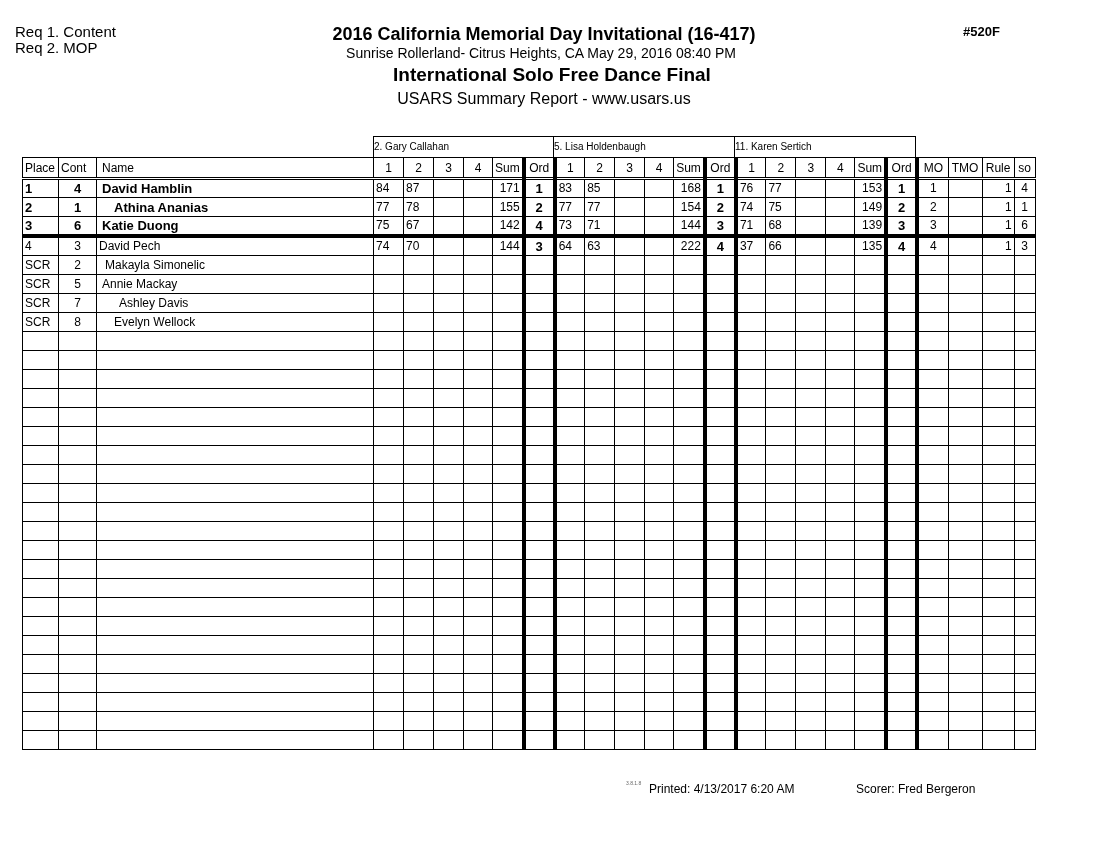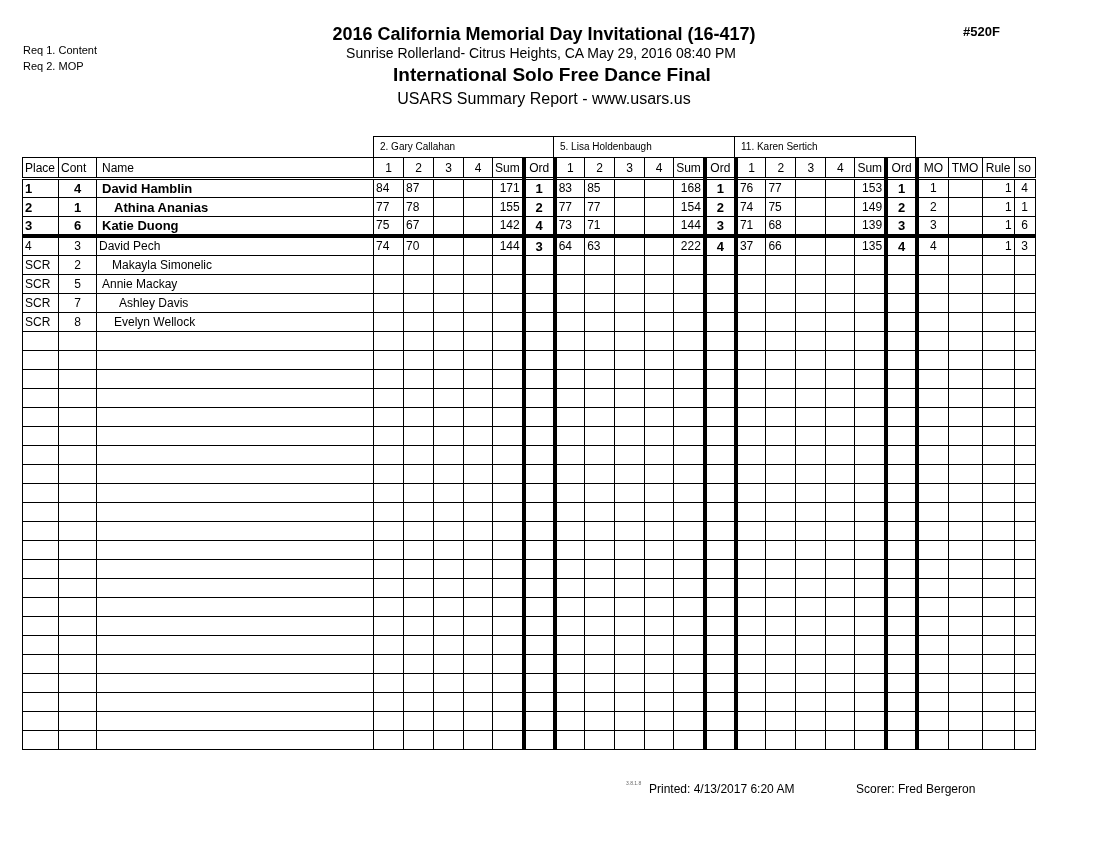--- a/index.html
+++ b/index.html
@@ -1,26 +1,26 @@
 <!DOCTYPE html>
 <html><head>
 <meta charset="utf-8">
 <style>
   html, body { margin:0; padding:0; background:#fff; }
   body { width:1100px; height:850px; position:relative; overflow:hidden; font-family:"Liberation Sans", sans-serif; color:#000; }
   .abs { position:absolute; }
-  .req { left:23px; font-size:11px; line-height:14px;margin-top:18px; }
+  .req { left:15px; font-size:15px; line-height:14px; }
   .title { left:0; width:1100px; text-align:center; white-space:nowrap; }
   #t1 { top:24px; font-size:18px; font-weight:bold; left:-6px; }
   #t2 { top:45px; font-size:14px; left:-9px; }
   #t3 { top:64px; font-size:19px; font-weight:bold; left:2px; }
   #t4 { top:90px; font-size:16px; left:-6px; }
   #code { left:963px; top:24px; font-size:13px; font-weight:bold; }
 
-  .judgebox { top:136px; height:21px; border:1px solid #000; border-bottom:none; font-size:10px; box-sizing:border-box; padding:4px 0 0 6px; }
+  .judgebox { top:136px; height:21px; border:1px solid #000; border-bottom:none; font-size:10px; box-sizing:border-box; padding:4px 0 0 0; }
   table.grid { position:absolute; left:22px; top:157px; border-collapse:collapse; table-layout:fixed; font-size:12px; }
   table.grid td { border:1px solid #000; height:19px; padding:0 2px; box-sizing:border-box; white-space:nowrap; overflow:hidden; line-height:17px; }
   table.grid tr.hdr td { border-bottom:3px double #000; height:21px; padding-top:2px; }
   .c { text-align:center; }
   .r { text-align:right; }
   .tl { border-left:4px solid #000 !important; }
   .b { font-weight:bold; font-size:13px; }
   tr.cut td { border-bottom:4px solid #000; }
   .footer { top:782px; font-size:12px; }
   .ver { left:626px; top:780px; font-size:5px; color:#666; }
@@ -201,21 +201,21 @@
         <td class="r">135</td>
         <td class="c tl b">4</td>
         <td class="c tl">4</td>
         <td class="c"></td>
         <td class="r">1</td>
         <td class="c">3</td>
       </tr>
       <tr>
         <td>SCR</td>
         <td class="c">2</td>
-        <td style="padding-left: 15px;">Makayla Simonelic</td>
+        <td style="padding-left: 8px;">Makayla Simonelic</td>
         <td></td>
         <td></td>
         <td></td>
         <td></td>
         <td class="r"></td>
         <td class="c tl b"></td>
         <td class="tl"></td>
         <td></td>
         <td></td>
         <td></td>

